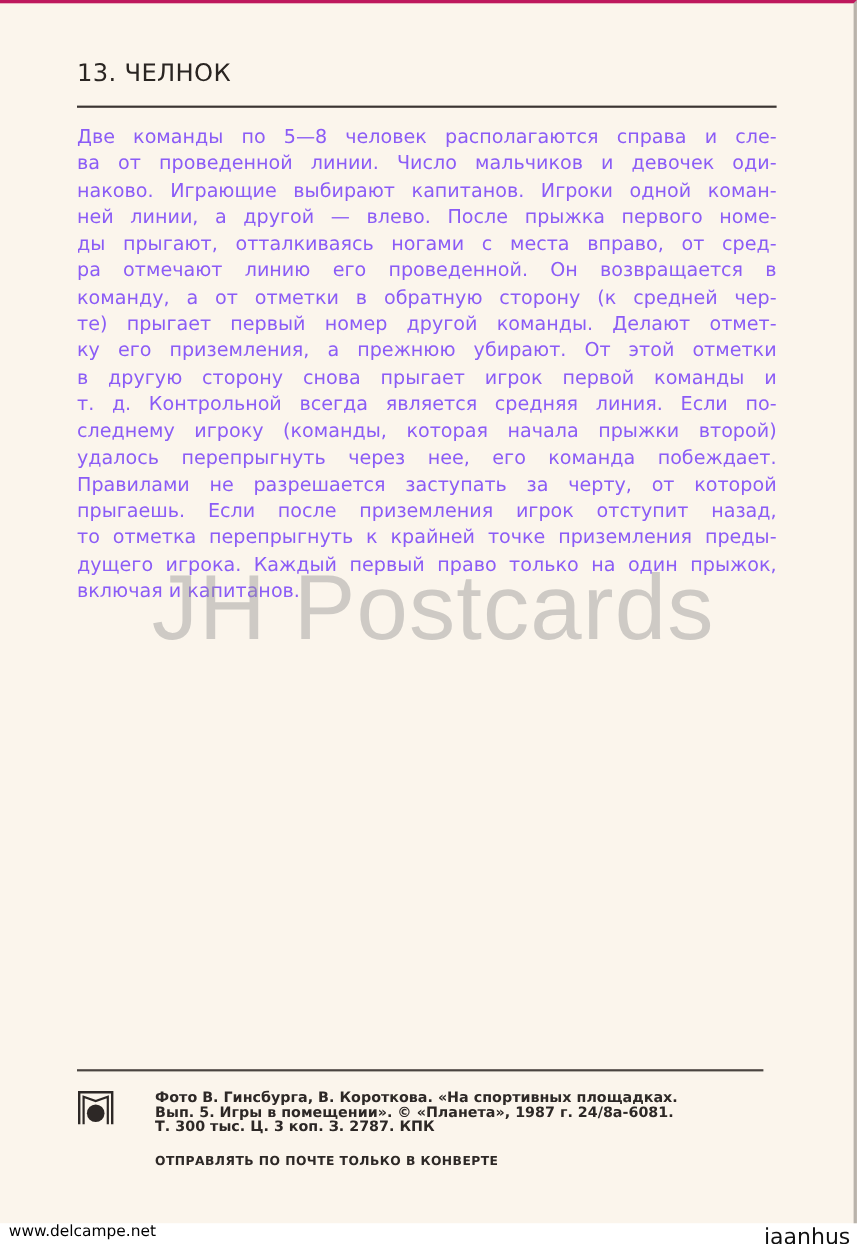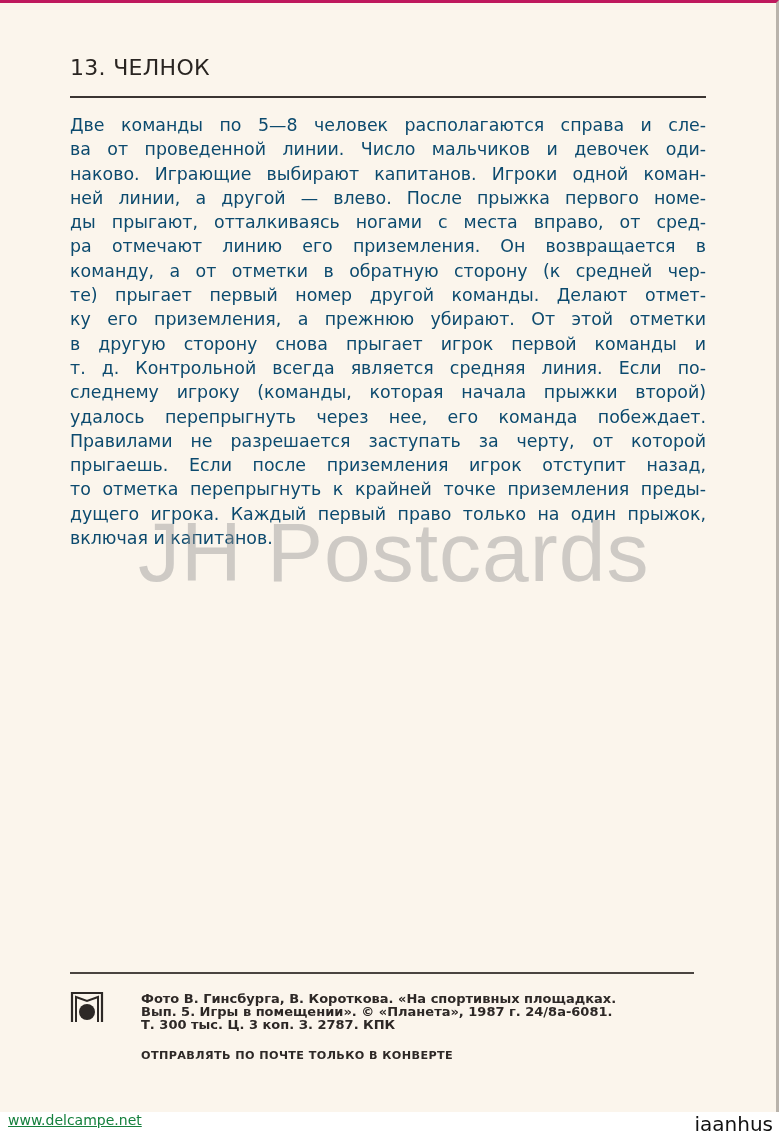--- a/index.html
+++ b/index.html
@@ -18,21 +18,21 @@
     .title {
       position: absolute; left: 70px; top: 52px;
       font-size: 22px; color: #2a2522; letter-spacing: 0.3px;
     }
     .rule-top {
       position: absolute; left: 70px; top: 93px; width: 636px; height: 2px;
       background: #3b3532;
     }
     .body-text {
       position: absolute; left: 70px; top: 110px; width: 636px;
-      font-size: 17.4px; line-height: 24.3px; color: #0c4a6e;
+      font-size: 17.4px; line-height: 24.3px; color: #8b5cf6;
       text-align: justify;
     }
     .body-text .line { display: block; white-space: nowrap; text-align-last: justify; }
     .body-text .line.last { text-align-last: left; }
     .watermark {
       position: absolute; left: 138px; top: 501px;
       font-family: "Liberation Sans", sans-serif;
       font-size: 84px; color: rgba(150,150,150,0.45);
       letter-spacing: 1px; white-space: nowrap;
     }
@@ -48,41 +48,41 @@
       font-size: 13px; line-height: 13.2px; color: #2d2826; font-weight: bold;
     }
     .imprint .iline { display: block; white-space: nowrap; }
     .mail-note {
       position: absolute; left: 141px; top: 1046px;
       font-size: 11.2px; color: #2d2826; font-weight: bold; letter-spacing: 0.4px;
       white-space: nowrap;
     }
     .site-footer {
       position: absolute; left: 8px; top: 1112px;
-      font-family: "DejaVu Sans", sans-serif; font-size: 14px; color: #15803d; text-decoration: underline;
+      font-family: "DejaVu Sans", sans-serif; font-size: 14px; color: #000000;
     }
     .user-footer {
       position: absolute; right: 10px; top: 1112px;
       font-family: "DejaVu Sans", sans-serif; font-size: 20px; color: #111;
     }
   </style>
 </head>
 <body>
 
 <div class="card">
   <div class="title">13. ЧЕЛНОК</div>
   <div class="rule-top"></div>
 
   <div class="body-text">
     <span class="line">Две команды по 5—8 человек располагаются справа и сле-</span>
     <span class="line">ва от проведенной линии. Число мальчиков и девочек оди-</span>
     <span class="line">наково. Играющие выбирают капитанов. Игроки одной коман-</span>
     <span class="line">ней линии, а другой — влево. После прыжка первого номе-</span>
     <span class="line">ды прыгают, отталкиваясь ногами с места вправо, от сред-</span>
-    <span class="line">ра отмечают линию его приземления. Он возвращается в</span>
+    <span class="line">ра отмечают линию его проведенной. Он возвращается в</span>
     <span class="line">команду, а от отметки в обратную сторону (к средней чер-</span>
     <span class="line">те) прыгает первый номер другой команды. Делают отмет-</span>
     <span class="line">ку его приземления, а прежнюю убирают. От этой отметки</span>
     <span class="line">в другую сторону снова прыгает игрок первой команды и</span>
     <span class="line">т. д. Контрольной всегда является средняя линия. Если по-</span>
     <span class="line">следнему игроку (команды, которая начала прыжки второй)</span>
     <span class="line">удалось перепрыгнуть через нее, его команда побеждает.</span>
     <span class="line">Правилами не разрешается заступать за черту, от которой</span>
     <span class="line">прыгаешь. Если после приземления игрок отступит назад,</span>
     <span class="line">то отметка перепрыгнуть к крайней точке приземления преды-</span>

